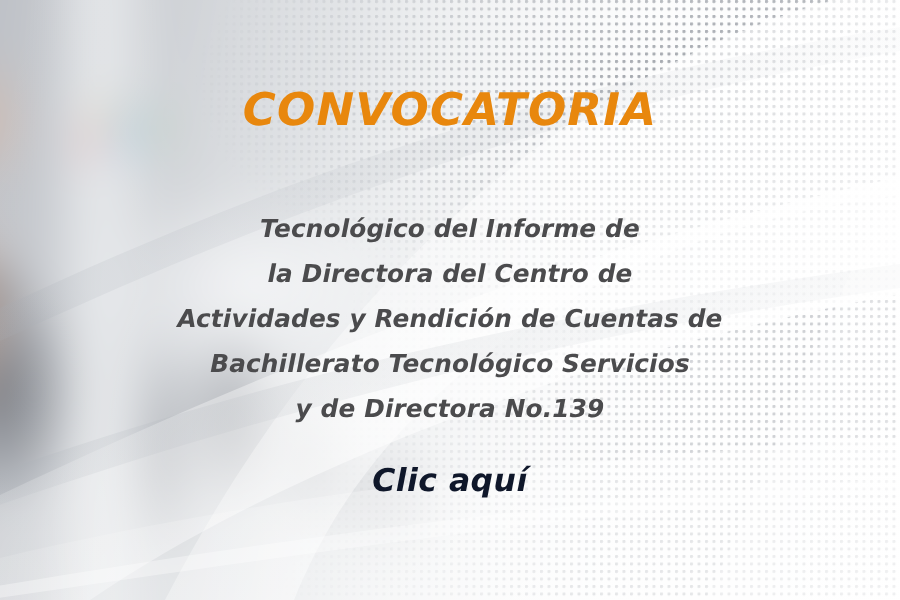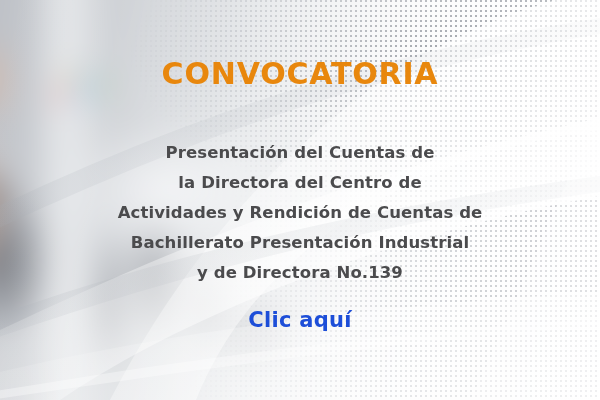--- a/index.html
+++ b/index.html
@@ -128,20 +128,21 @@
 
   
   .content {
     position: absolute;
     inset: 0;
     display: flex;
     flex-direction: column;
     align-items: center;
     z-index: 6;
     pointer-events: none;
+    font-style: italic;
   }
   .content > * { pointer-events: auto; }
 
   .headline {
     margin: 0;
     padding: 0;
     position: absolute;
     top: 58px;
     left: 0;
     right: 0;
@@ -169,21 +170,21 @@
 
   .cta {
     position: absolute;
     top: 308px;
     left: 0;
     right: 0;
     text-align: center;
   }
   .cta-link {
     display: inline-block;
-    color: #1d4ed8;
+    color: #0f172a;
     font-size: 21px;
     font-weight: 700;
     letter-spacing: 0.3px;
     text-decoration: none;
     cursor: pointer;
   }
 </style>
 </head>
 <body>
 
@@ -235,24 +236,24 @@
 
       <path d="M -10,392 C 180,360 400,330 610,318 L 610,326 C 400,340 180,372 -10,400 Z" fill="#ffffff" opacity="0.35"></path>
     </svg>
   </div>
 
   <div class="content">
 
     <h1 class="headline">CONVOCATORIA</h1>
 
     <div class="body-copy">
-      <span class="line">Presentación del Cuentas de</span>
+      <span class="line">Tecnológico del Informe de</span>
       <span class="line">la Directora del Centro de</span>
       <span class="line">Actividades y Rendición de Cuentas de</span>
-      <span class="line">Bachillerato Presentación Industrial</span>
+      <span class="line">Bachillerato Tecnológico Servicios</span>
       <span class="line">y de Directora No.139</span>
     </div>
 
     <div class="cta">
       <a href="#" class="cta-link">Clic aquí</a>
     </div>
 
   </div>
 </div>
 

